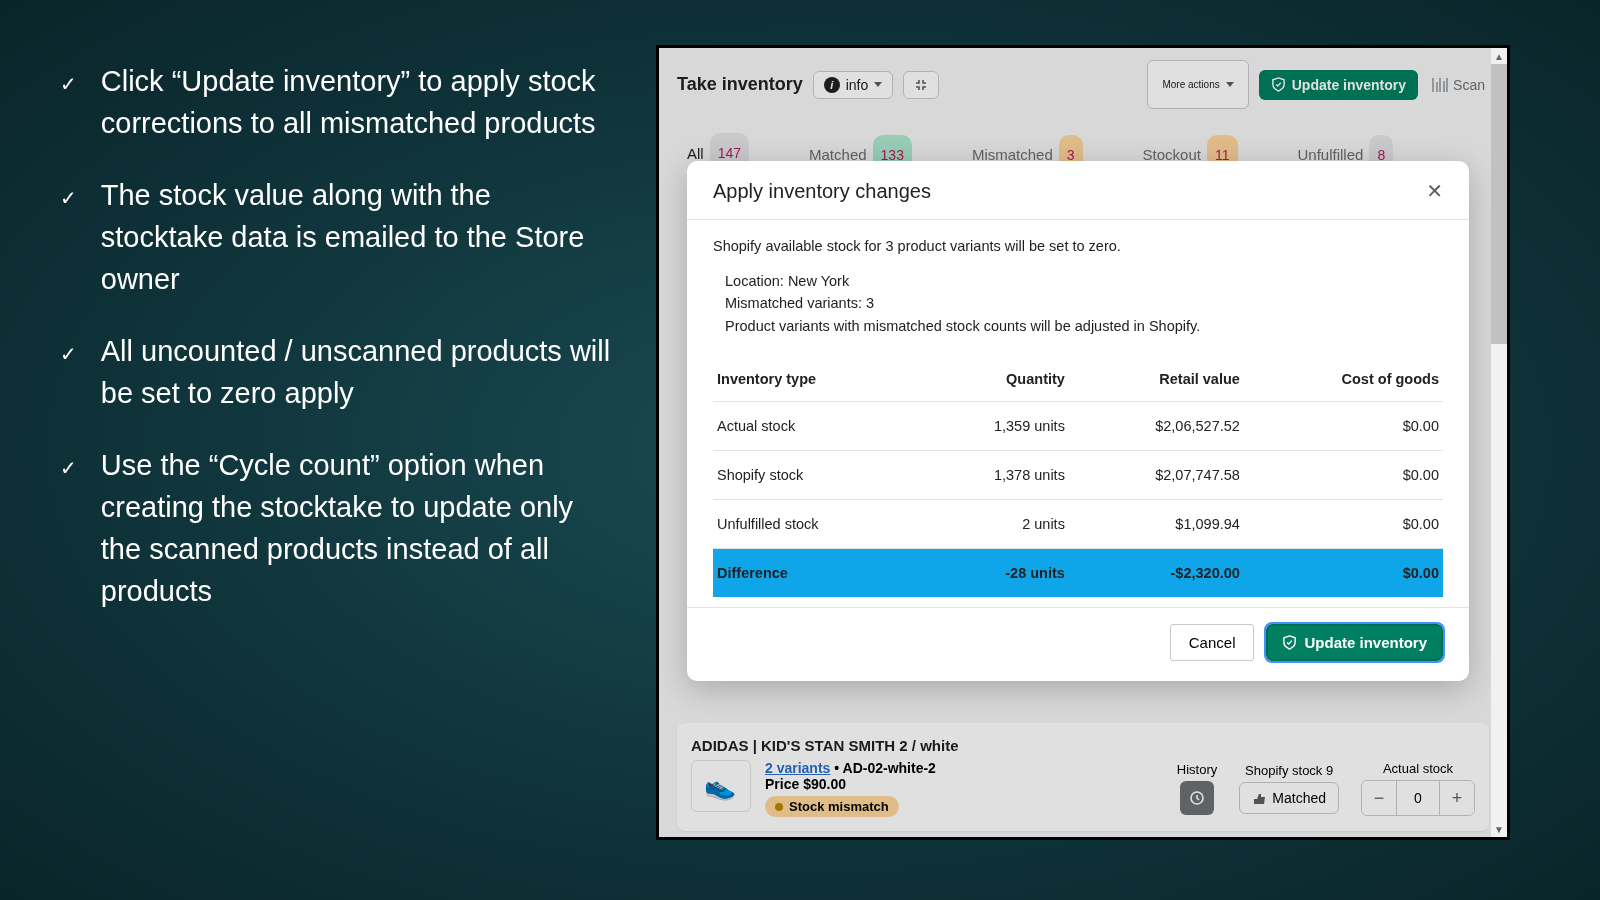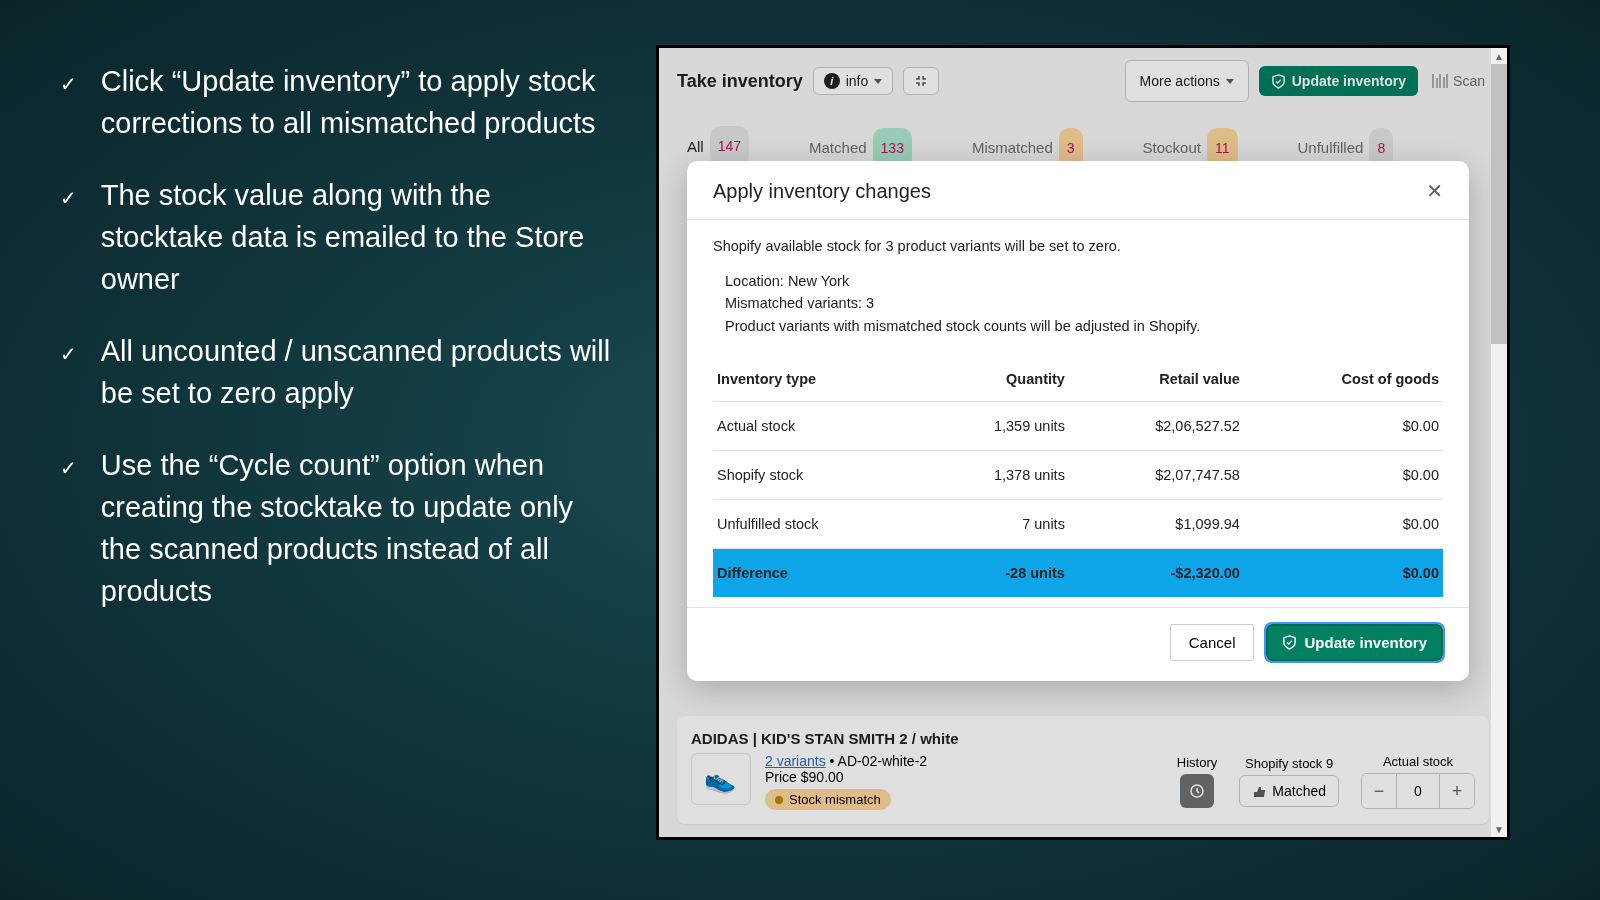--- a/index.html
+++ b/index.html
@@ -97,22 +97,22 @@
   padding: 6px 10px;
   display: inline-flex;
   align-items: center;
   justify-content: center;
 }
 .spacer { flex: 1; }
 .more-btn {
   background: #fff;
   border: 1px solid #c9cccf;
   border-radius: 6px;
-  padding: 12px 14px;
-  font-size: 14px;
+  padding: 18px 14px;
+  font-size: 10px;
   color: #202223;
   display: inline-flex;
   align-items: center;
   gap: 6px;
 }
 .update-btn {
   background: #008060;
   color: #fff;
   border: none;
   border-radius: 6px;
@@ -178,21 +178,21 @@
 .prod-img {
   width: 60px; height: 52px;
   background: #fff;
   border: 1px solid #e1e3e5;
   border-radius: 6px;
   display: flex;
   align-items: center;
   justify-content: center;
   font-size: 26px;
 }
-.prod-meta { flex: 1; font-size: 14px; }
+.prod-meta { flex: 1; font-size: 14px; font-weight: bold; }
 .prod-link { color: #2c6ecb; text-decoration: underline; }
 .mismatch-badge {
   display: inline-flex;
   align-items: center;
   gap: 6px;
   background: #ffd79d;
   border-radius: 12px;
   padding: 3px 10px;
   font-size: 13px;
   margin-top: 4px;
@@ -537,21 +537,21 @@
                   <td class="r">$0.00</td>
                 </tr>
               <tr>
                   <td>Shopify stock</td>
                   <td class="r">1,378 units</td>
                   <td class="r">$2,07,747.58</td>
                   <td class="r">$0.00</td>
                 </tr>
               <tr>
                   <td>Unfulfilled stock</td>
-                  <td class="r">7 units</td>
+                  <td class="r">2 units</td>
                   <td class="r">$1,099.94</td>
                   <td class="r">$0.00</td>
                 </tr>
               <tr class="diff">
                   <td>Difference</td>
                   <td class="r">-28 units</td>
                   <td class="r">-$2,320.00</td>
                   <td class="r">$0.00</td>
                 </tr>
             </tbody>

